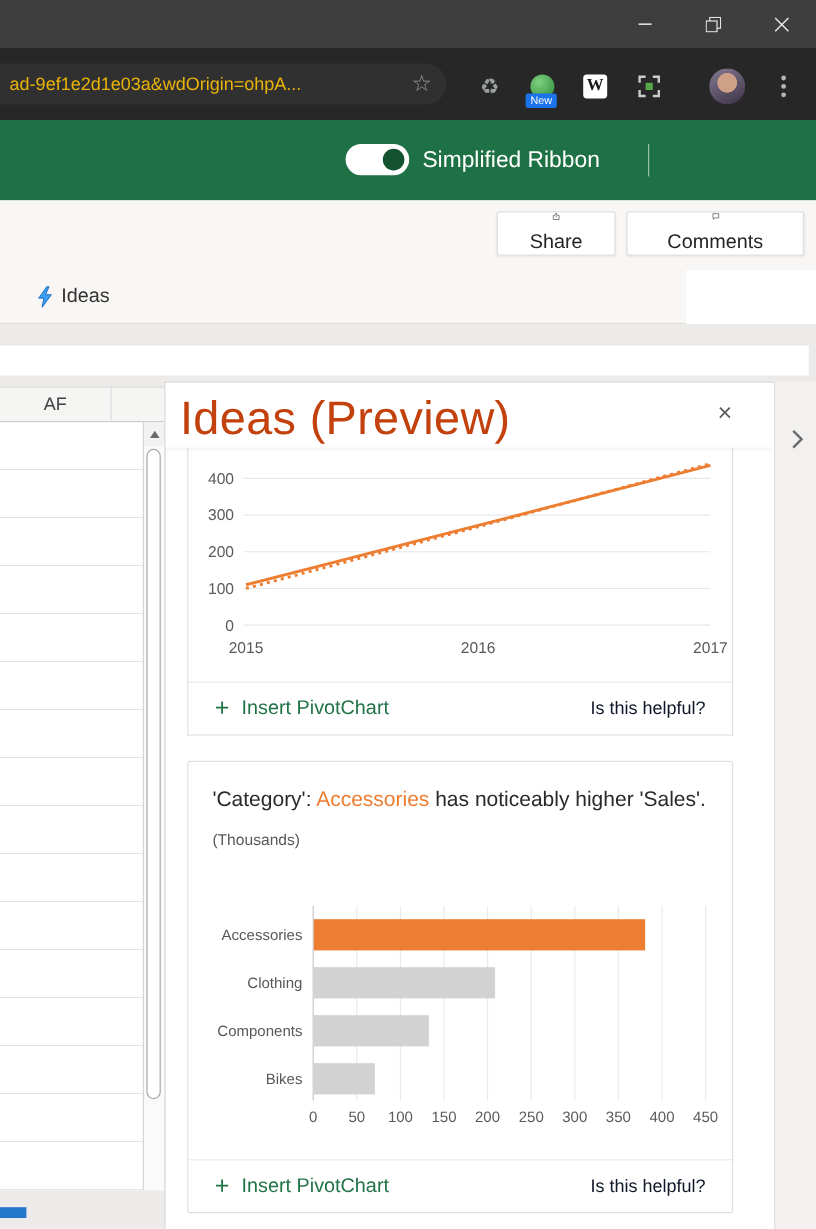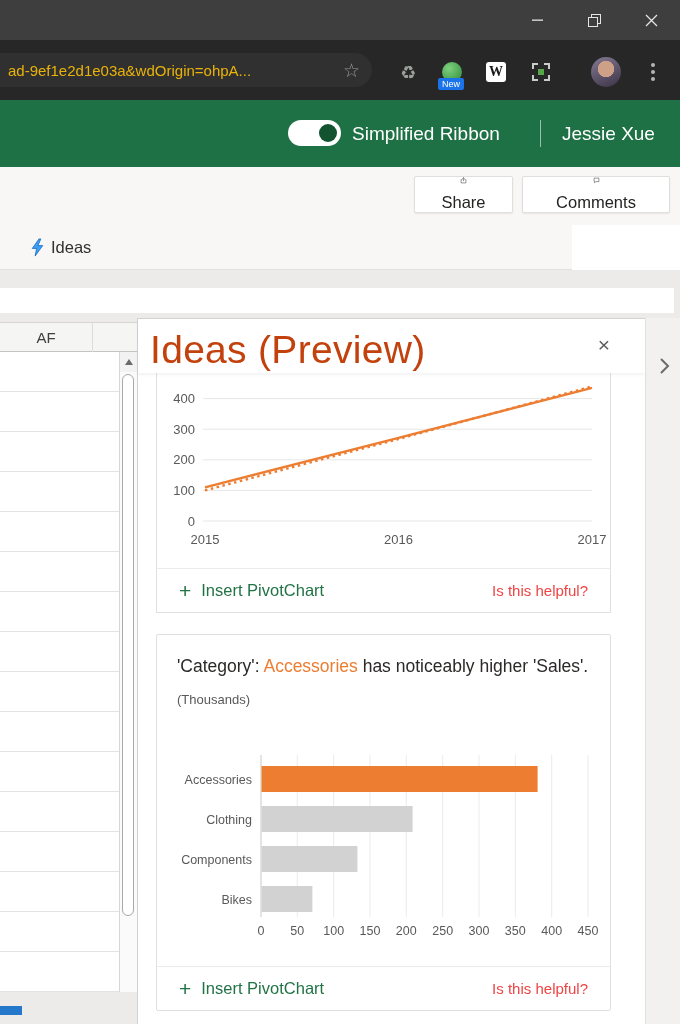--- a/index.html
+++ b/index.html
@@ -104,21 +104,21 @@
   .card { position:absolute; left:18px; width:455px; background:#fff; }
   #card1 { top:54px; height:240px; overflow:hidden;
            border-left:1px solid #e2e0de; border-right:1px solid #e2e0de;
            border-bottom:1px solid #e2e0de; }
   #card2 { top:315px; height:377px; border:1px solid #e2e0de; border-radius:2px; }
   .card-footer { position:absolute; left:0; right:0; bottom:0; height:44px;
                  border-top:1px solid #ececea; display:flex; align-items:center;
                  justify-content:space-between; padding:0 22px; }
   .insert-link { display:flex; align-items:center; gap:10px; color:#217346; font-size:16.5px; }
   .plus { font-size:21px; line-height:1; color:#217346; }
-  .helpful { font-size:15px; color:#ef4444; }
+  .helpful { font-size:15px; color:#0f172a; }
   #insight { padding:18px 20px 0 20px; font-size:17.5px; line-height:27px; color:#2b2a29; }
   #insight .hl { color:#ed7d31; }
   #thousands { margin:12px 0 0 20px; font-size:13px; color:#595959; }
   svg.chart { position:absolute; left:0; }
   #line-chart { top:0; }
   #bar-chart { top:110px; }
   svg.chart text { font-family:"Liberation Sans",sans-serif; fill:#595959; }
   #line-chart text { font-size:13px; }
   #bar-chart text { font-size:12.5px; }
 
@@ -179,21 +179,20 @@
       <i></i>
     </div>
 </div>
 
 <div id="excel-header" class="abs">
   <div id="toggle">
     <span id="toggle-knob"></span>
   </div>
   <span id="toggle-label">Simplified Ribbon</span>
   <span id="header-divider"></span>
-  <span id="user-name">Jessie Xue</span>
 </div>
 
 <div id="commandbar" class="abs">
   <div id="share-btn" class="cmd-btn">
     <svg width="17" height="17" viewBox="0 0 16 16">
       <path d="M5.5 6 H2.5 V13.5 H13.5 V6 H10.5" fill="none" stroke="#3b3a39" stroke-width="1.2"></path>
       <path d="M8 9.5 V1.6 M5.2 4.2 L8 1.4 L10.8 4.2" fill="none" stroke="#3b3a39" stroke-width="1.2"></path>
     </svg>
     <span>Share</span>
   </div>

